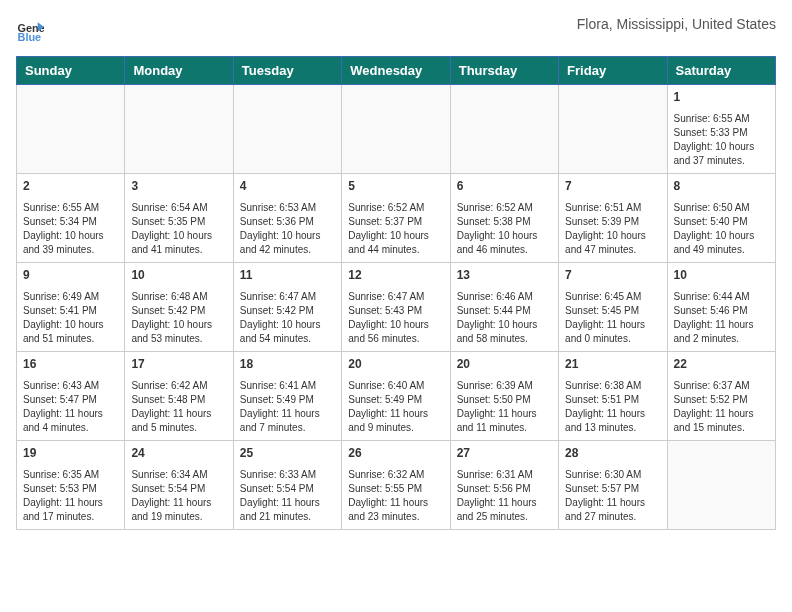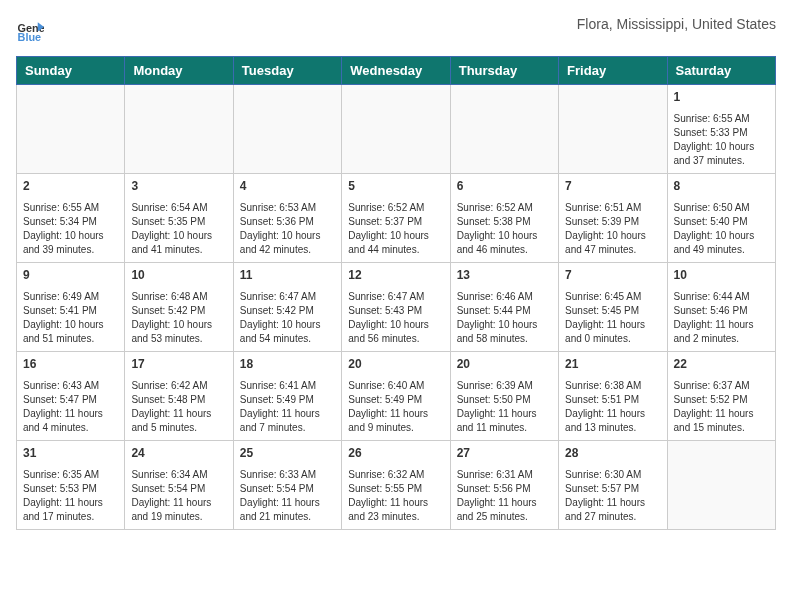--- a/index.html
+++ b/index.html
@@ -203,21 +203,21 @@
           <span class="day-num">21</span>
           <div class="day-detail">Sunrise: 6:38 AM<br>Sunset: 5:51 PM<br>Daylight: 11 hours and 13 minutes.</div>
         </td>
         <td>
           <span class="day-num">22</span>
           <div class="day-detail">Sunrise: 6:37 AM<br>Sunset: 5:52 PM<br>Daylight: 11 hours and 15 minutes.</div>
         </td>
       </tr>
       <tr>
         <td>
-          <span class="day-num">31</span>
+          <span class="day-num">19</span>
           <div class="day-detail">Sunrise: 6:35 AM<br>Sunset: 5:53 PM<br>Daylight: 11 hours and 17 minutes.</div>
         </td>
         <td>
           <span class="day-num">24</span>
           <div class="day-detail">Sunrise: 6:34 AM<br>Sunset: 5:54 PM<br>Daylight: 11 hours and 19 minutes.</div>
         </td>
         <td>
           <span class="day-num">25</span>
           <div class="day-detail">Sunrise: 6:33 AM<br>Sunset: 5:54 PM<br>Daylight: 11 hours and 21 minutes.</div>
         </td>

